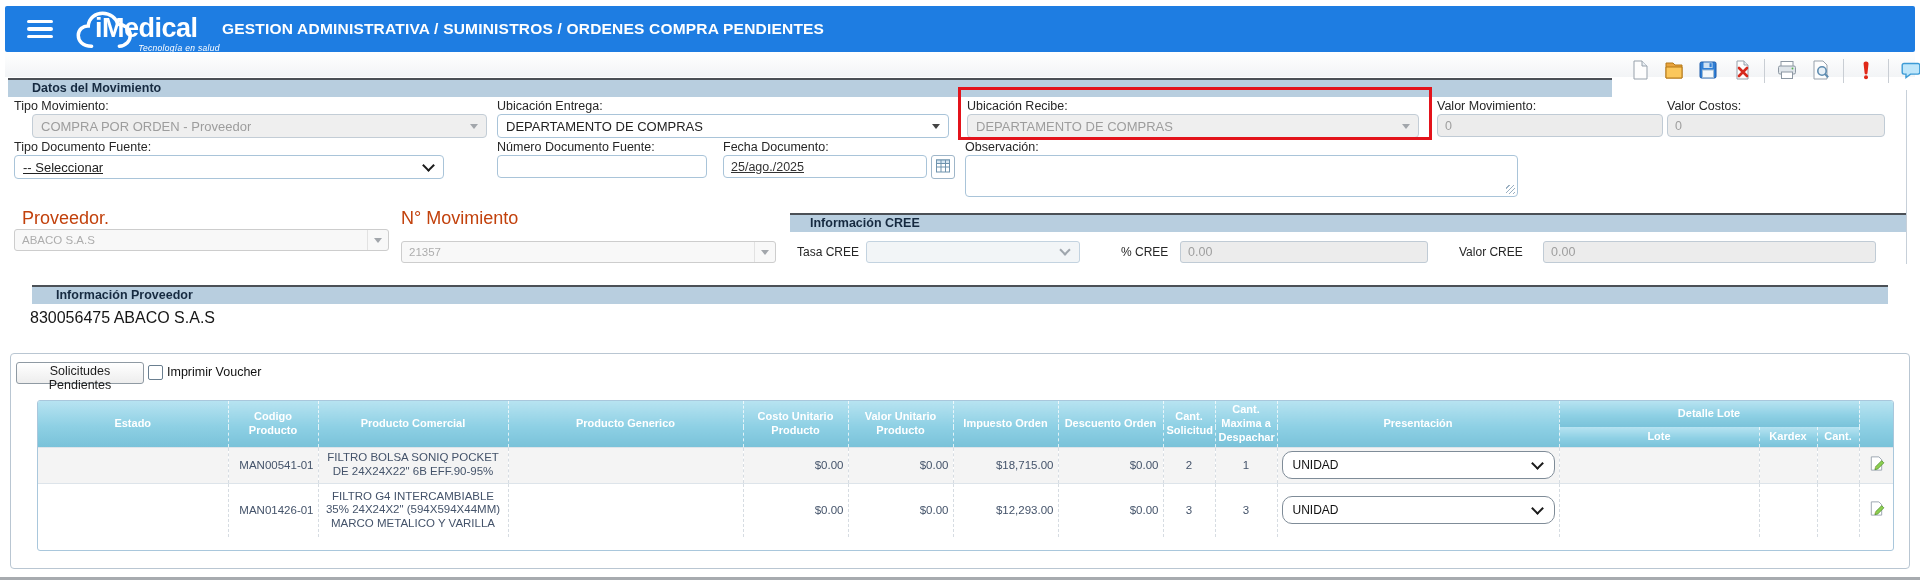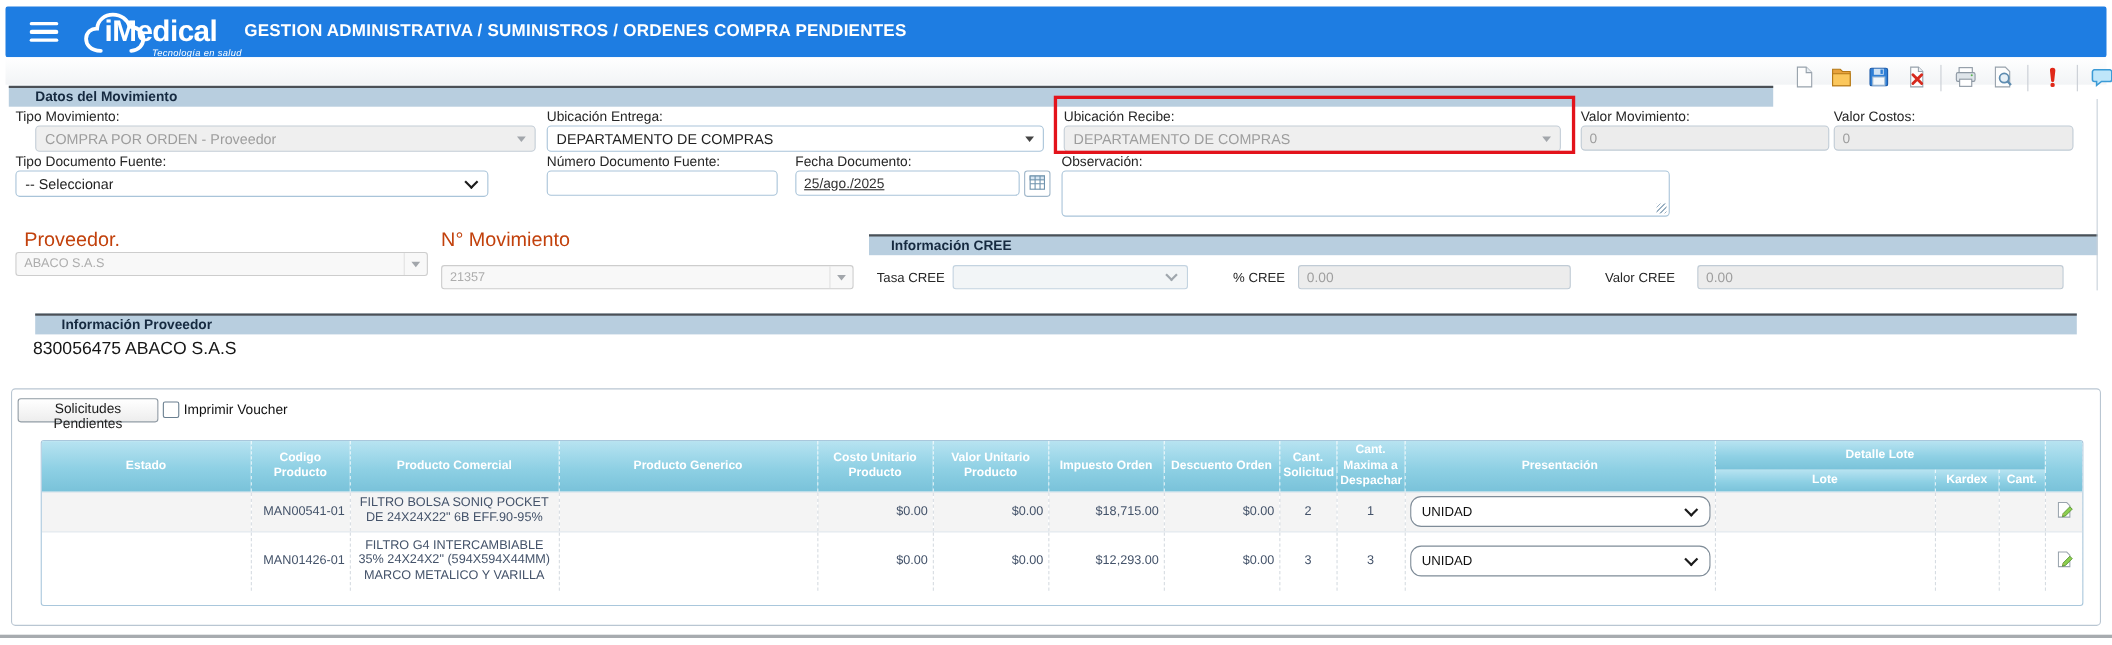--- a/index.html
+++ b/index.html
@@ -192,21 +192,21 @@
   <div class="inp dis" style="left:1437px;top:114px;width:226px;">
       <span>0</span>
     </div>
 
   <div class="lbl" style="left:1667px;top:99px;">Valor Costos:</div>
   <div class="inp dis" style="left:1667px;top:114px;width:218px;">
       <span>0</span>
     </div>
 
   <div class="lbl" style="left:14px;top:140px;">Tipo Documento Fuente:</div>
-  <div class="ctl" style="left:14px;top:155px;width:430px;">
+  <div class="ctl" style="left:14px;top:155px;width:430px;text-decoration:underline;">
     <span class="val">-- Seleccionar</span>
       <span class="chev"></span>
   </div>
 
   <div class="lbl" style="left:497px;top:140px;">Número Documento Fuente:</div>
   <div class="inp" style="left:497px;top:155px;width:210px;">
       <span></span>
     </div>
 
   <div class="lbl" style="left:723px;top:140px;">Fecha Documento:</div>

